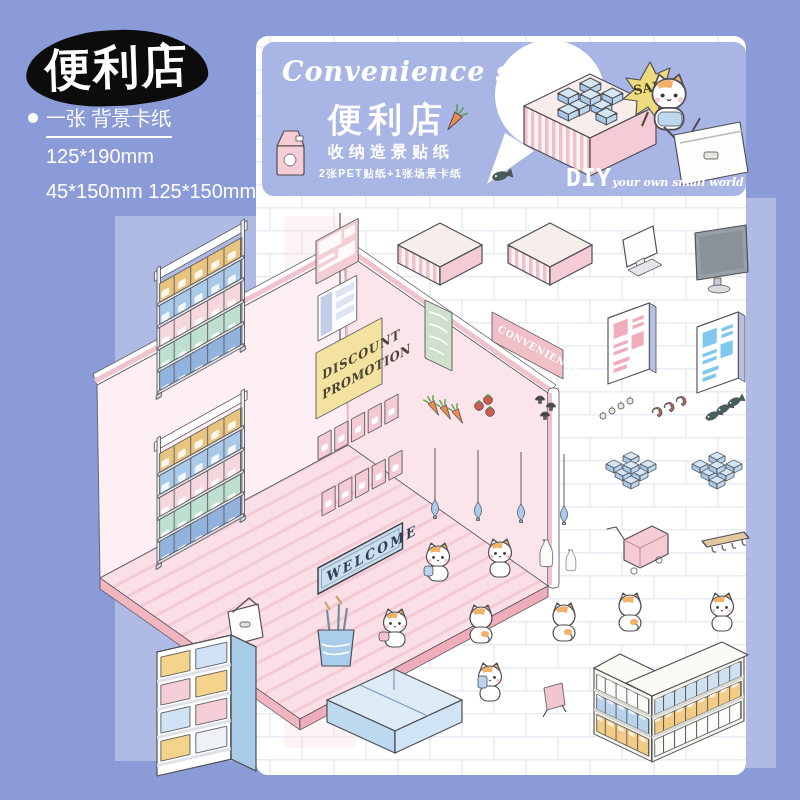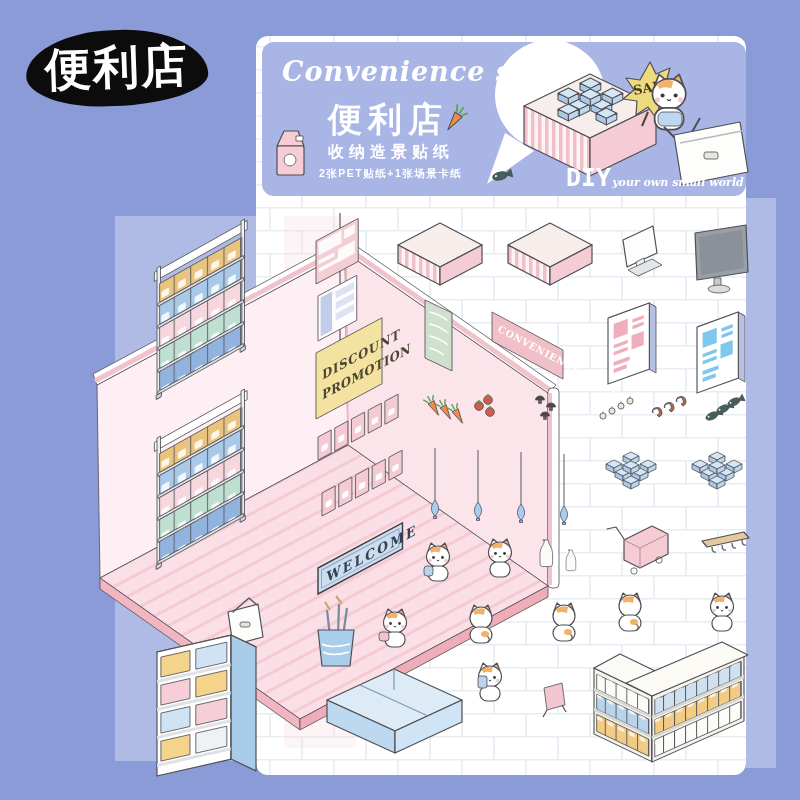--- a/index.html
+++ b/index.html
@@ -475,20 +475,25 @@
     <use href="#carrotSm" transform="translate(455,112) rotate(35) scale(1.25)"></use>
     <use href="#fishSm" transform="translate(500,176) rotate(-15) scale(1.15)"></use>
   </g>
 </svg>
 
 <div class="abs title-blob">
   <span>便利店</span>
 </div>
 
 <div class="abs specs">
+  <div class="spec-row">
+    <span class="bullet"></span><span class="u">一张  背景卡纸</span>
+  </div>
+  <div class="size-line">125*190mm</div>
+  <div class="size-line">45*150mm 125*150mm</div>
 </div>
 
 <div class="abs b-script">Convenience store</div>
 <div class="abs b-zh">便利店</div>
 <div class="abs b-sub">收纳造景贴纸</div>
 <div class="abs b-note">2张PET贴纸+1张场景卡纸</div>
 <div class="abs b-diy">
   <span class="diy">DIY</span><span class="sw">your own small world</span>
 </div>
 

